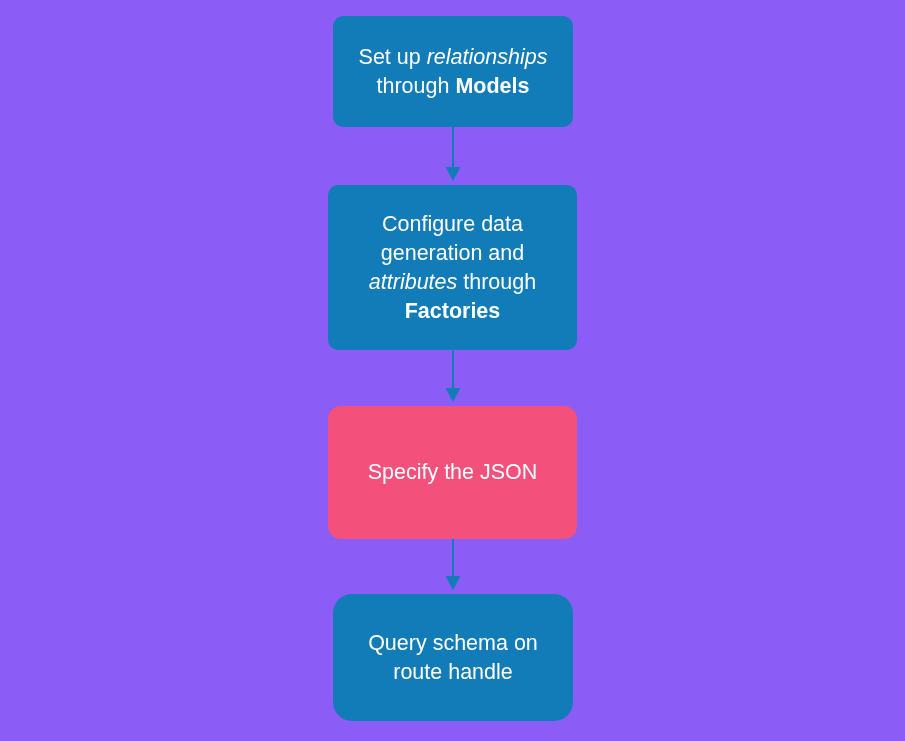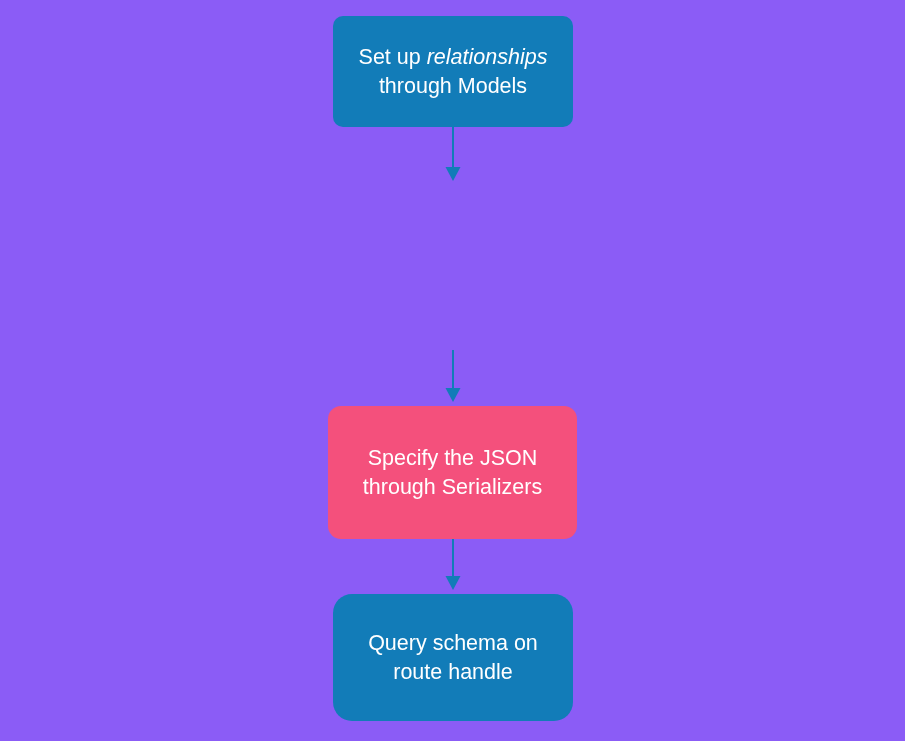--- a/index.html
+++ b/index.html
@@ -23,21 +23,21 @@
     display: flex;
     align-items: center;
     justify-content: center;
     text-align: center;
     font-size: 21.5px;
     line-height: 29px;
     box-sizing: border-box;
     padding: 6px 10px;
   }
   .node .it { font-style: italic; }
-  .node .bd { font-weight: normal; }
+  .node .bd { font-weight: bold; }
   .node-0 { left: 333px; top: 16px;  width: 240px; height: 111px; }
   .node-1 { left: 328px; top: 185px; width: 249px; height: 165px; }
   .node-2 { left: 328px; top: 406px; width: 249px; height: 133px; border-radius: 13px; }
   .node-3 { left: 333px; top: 594px; width: 240px; height: 127px; }
   .arrow { position: absolute; display: block; }
   .arrow-0 { left: 443px; top: 127px; }
   .arrow-1 { left: 443px; top: 350px; }
   .arrow-2 { left: 443px; top: 539px; }
 </style>
 </head>
@@ -50,30 +50,37 @@
         <div><span>Set up </span><span class="it">relationships</span></div>
         <div><span>through </span><span class="bd">Models</span></div>
       </div>
   </div>
 
   <svg class="arrow arrow-0" width="20" height="58" viewBox="0 0 20 58" xmlns="http://www.w3.org/2000/svg">
     <line class="edge-line" x1="10" y1="0" x2="10" y2="40" stroke-width="2" stroke="#127cb8"></line>
     <polygon class="edge-head" points="2.5,40 17.5,40 10,54" fill="#127cb8"></polygon>
   </svg>
 
+  <div class="node node-1" style="background: rgb(18, 124, 184); color: rgb(255, 255, 255);">
+    <div class="node-text">
+        <div><span>Configure data</span></div>
+        <div><span>generation and</span></div>
+        <div><span class="it">attributes</span><span> through</span></div>
+        <div><span class="bd">Factories</span></div>
+      </div>
+  </div>
 
   <svg class="arrow arrow-1" width="20" height="56" viewBox="0 0 20 56" xmlns="http://www.w3.org/2000/svg">
     <line class="edge-line" x1="10" y1="0" x2="10" y2="38" stroke-width="2" stroke="#127cb8"></line>
     <polygon class="edge-head" points="2.5,38 17.5,38 10,52" fill="#127cb8"></polygon>
   </svg>
 
   <div class="node node-2" style="background: rgb(244, 80, 124); color: rgb(255, 255, 255);">
     <div class="node-text">
         <div><span>Specify the JSON</span></div>
-        <div><span>through </span><span class="bd">Serializers</span></div>
       </div>
   </div>
 
   <svg class="arrow arrow-2" width="20" height="55" viewBox="0 0 20 55" xmlns="http://www.w3.org/2000/svg">
     <line class="edge-line" x1="10" y1="0" x2="10" y2="37" stroke-width="2" stroke="#127cb8"></line>
     <polygon class="edge-head" points="2.5,37 17.5,37 10,51" fill="#127cb8"></polygon>
   </svg>
 
   <div class="node node-3" style="background: rgb(18, 124, 184); color: rgb(255, 255, 255); border-radius: 19px;">
     <div class="node-text">

